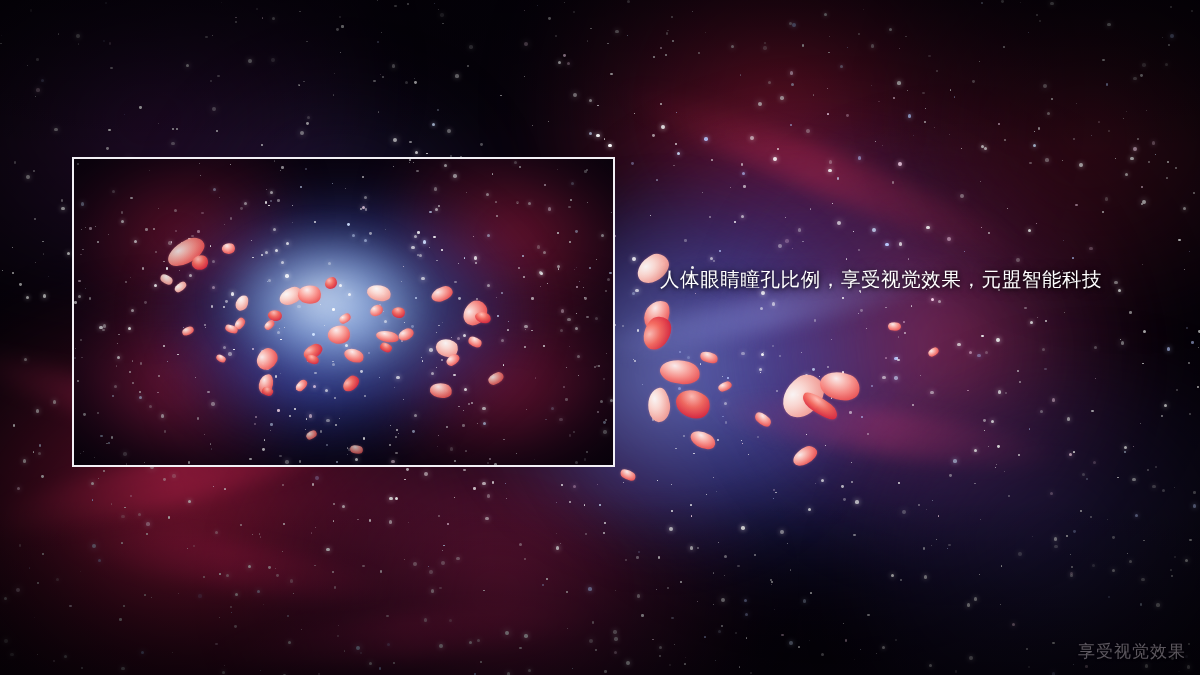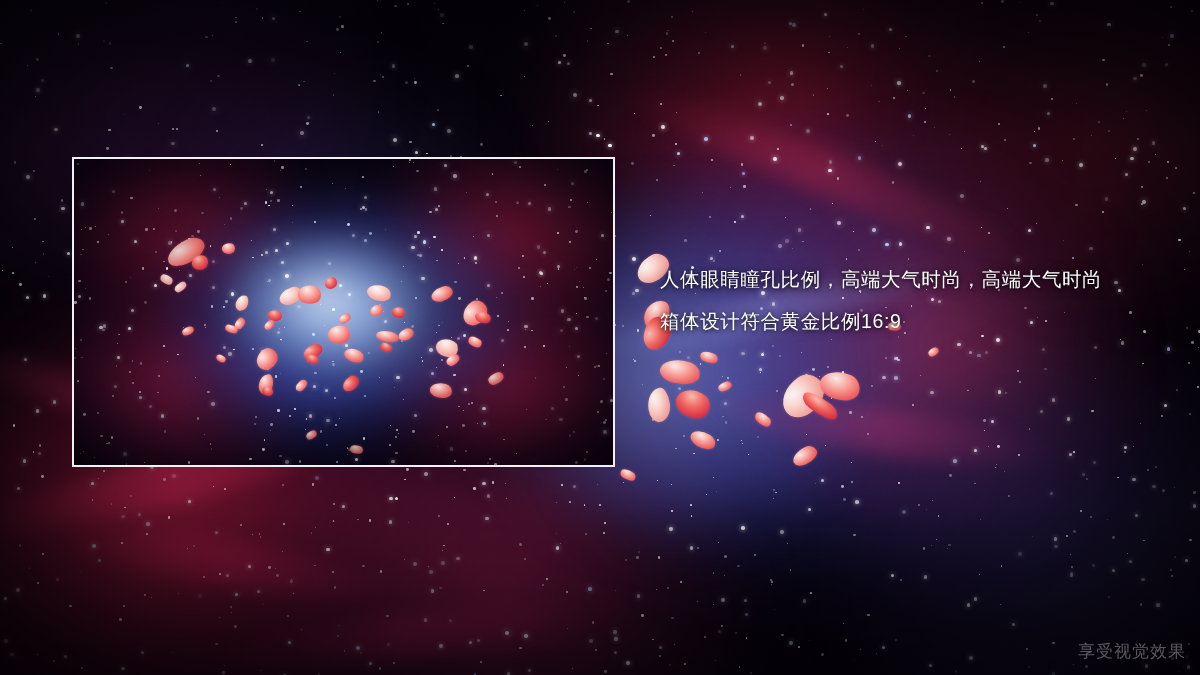--- a/index.html
+++ b/index.html
@@ -1691,18 +1691,17 @@
           <span class="petal" style="left:356px;top:224px;width:22px;height:15px;transform:rotate(14deg);opacity:0.97;"></span>
           <span class="petal sliver" style="left:414px;top:214px;width:16px;height:11px;transform:rotate(-18deg);opacity:0.97;"></span>
           <span class="petal sliver" style="left:276px;top:286px;width:13px;height:9px;transform:rotate(20deg);opacity:0.97;"></span>
           <span class="petal sliver" style="left:232px;top:272px;width:11px;height:8px;transform:rotate(-16deg);opacity:0.97;"></span>
         </div>
       <div class="ph-dark"></div>
     </div>
   </div>
 
   <div class="body-text">
-    <div class="body-line">人体眼睛瞳孔比例，高端大气时尚，高端大气时尚</div>
-    <div class="body-line">箱体设计符合黄金比例16:9</div>
+    <div class="body-line">人体眼睛瞳孔比例，享受视觉效果，元盟智能科技</div>
   </div>
 
   <div class="watermark">享受视觉效果</div>
 </div>
 
 </body></html>

